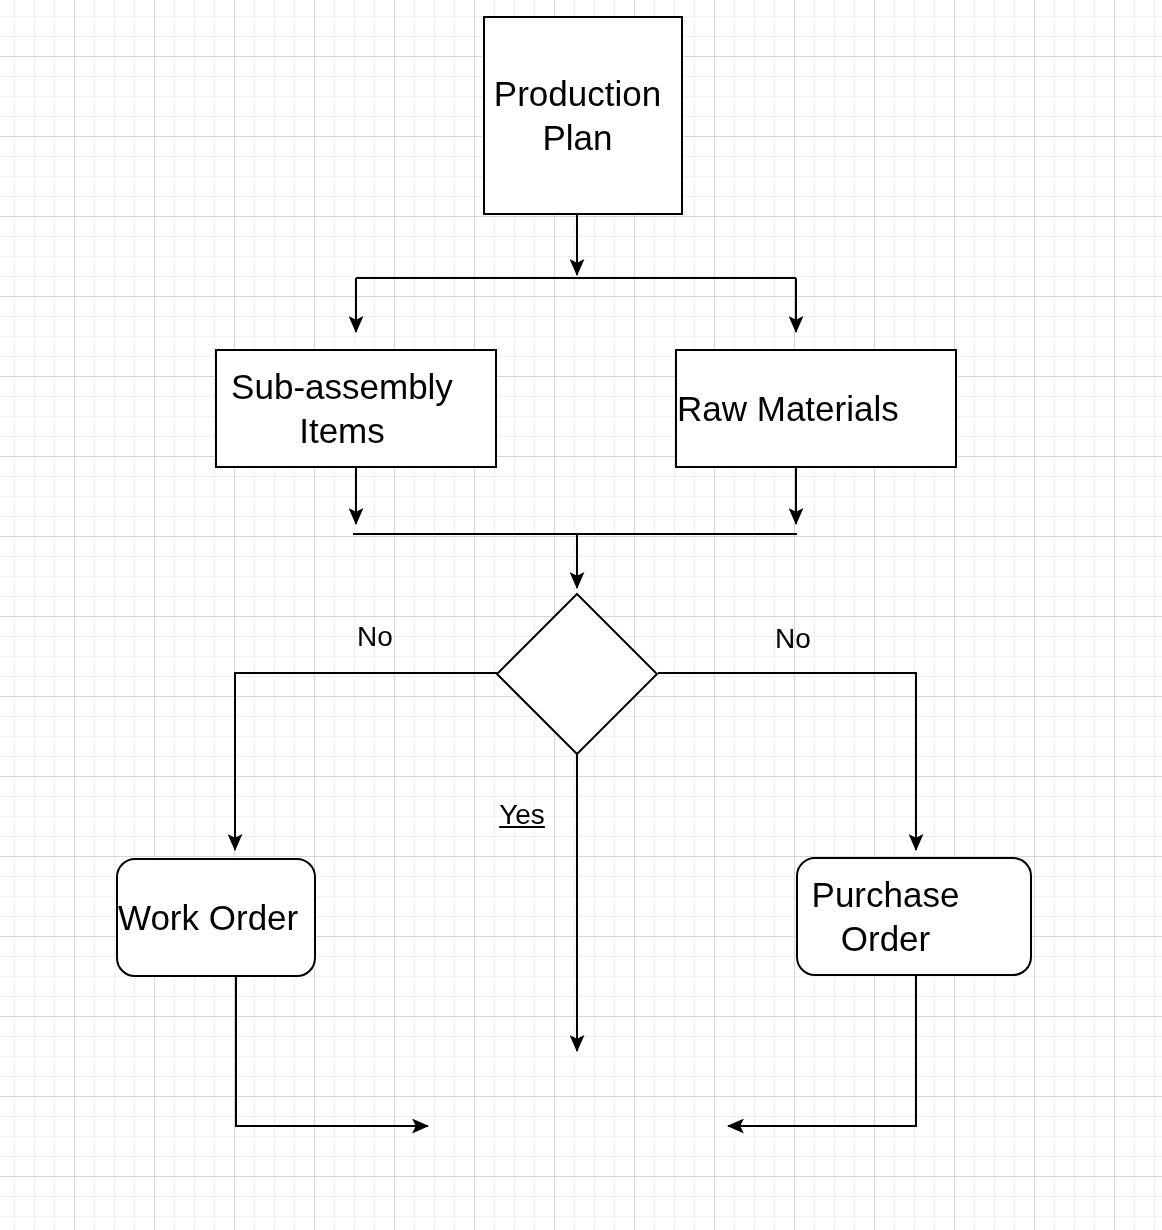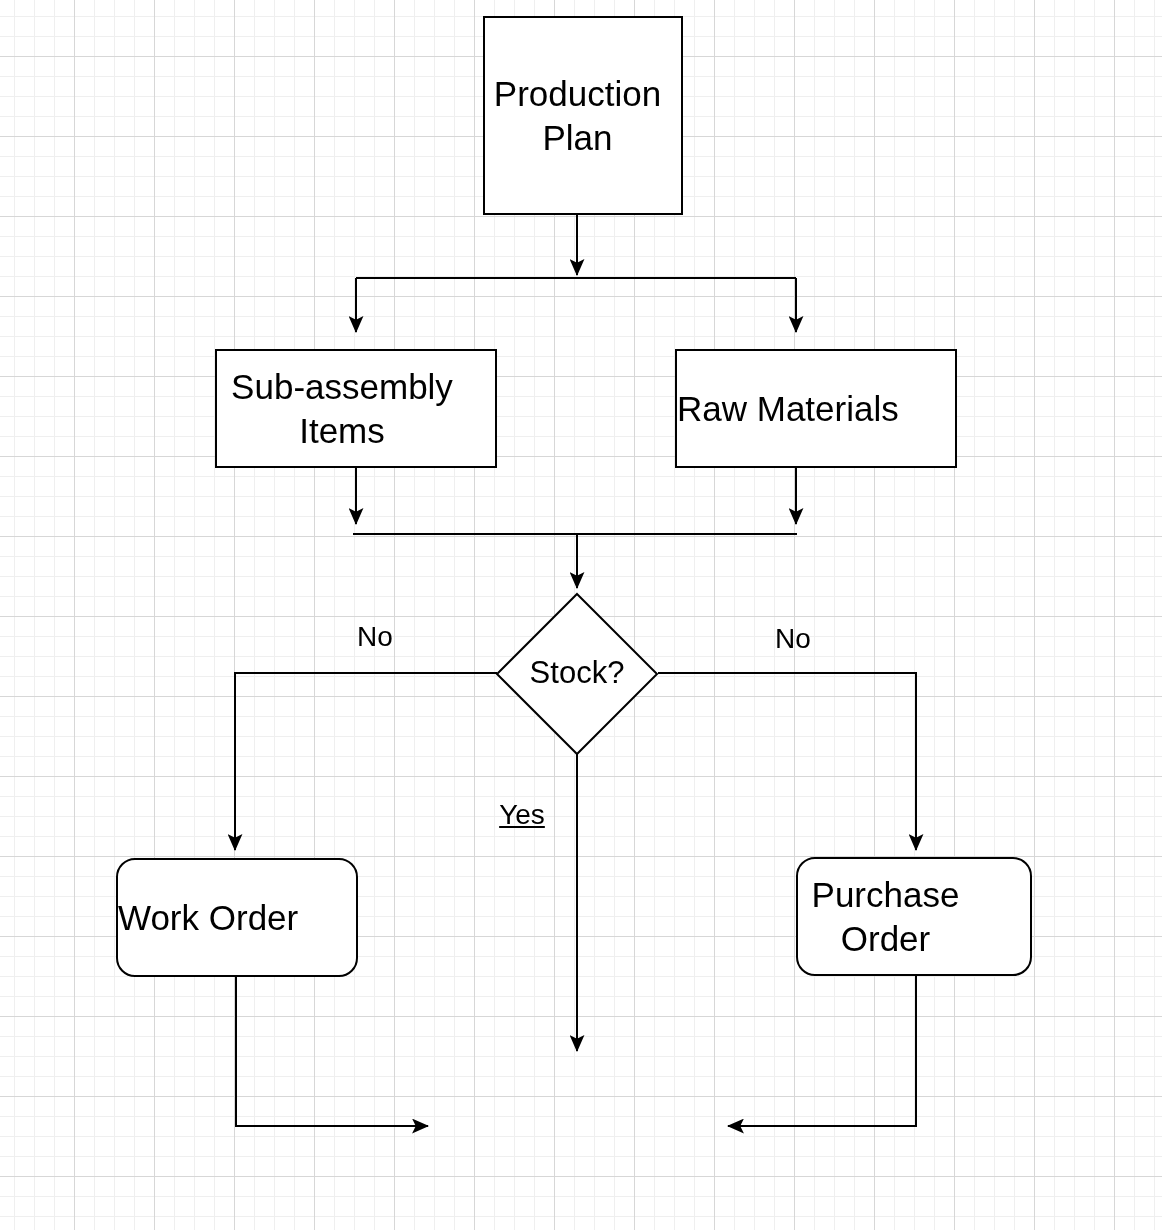--- a/index.html
+++ b/index.html
@@ -124,23 +124,22 @@
   </div>
 
   <div class="node" style="left:675px; top:349px; width:282px; height:119px;">
     <span class="node-label">Raw Materials</span>
   </div>
 
   <div class="node" style="left:215px; top:349px; width:282px; height:119px;">
     <span class="node-label" style="width:250px;">Sub-assembly Items</span>
   </div>
 
-  <div class="diamond-label" style="left:497px; top:651px; width:160px; height:44px;">Stock?</div>
 
-  <div class="node rounded" style="left:116px; top:858px; width:242px; height:119px;">
+  <div class="node rounded" style="left:116px; top:858px; width:200px; height:119px;">
     <span class="node-label">Work Order</span>
   </div>
 
   <div class="node rounded" style="left:796px; top:857px; width:236px; height:119px;">
     <span class="node-label" style="width:175px;">Purchase Order</span>
   </div>
 
 
   <div class="edge-label" style="left:330px; top:622px;">No</div>
   <div class="edge-label" style="left:748px; top:624px;">No</div>

